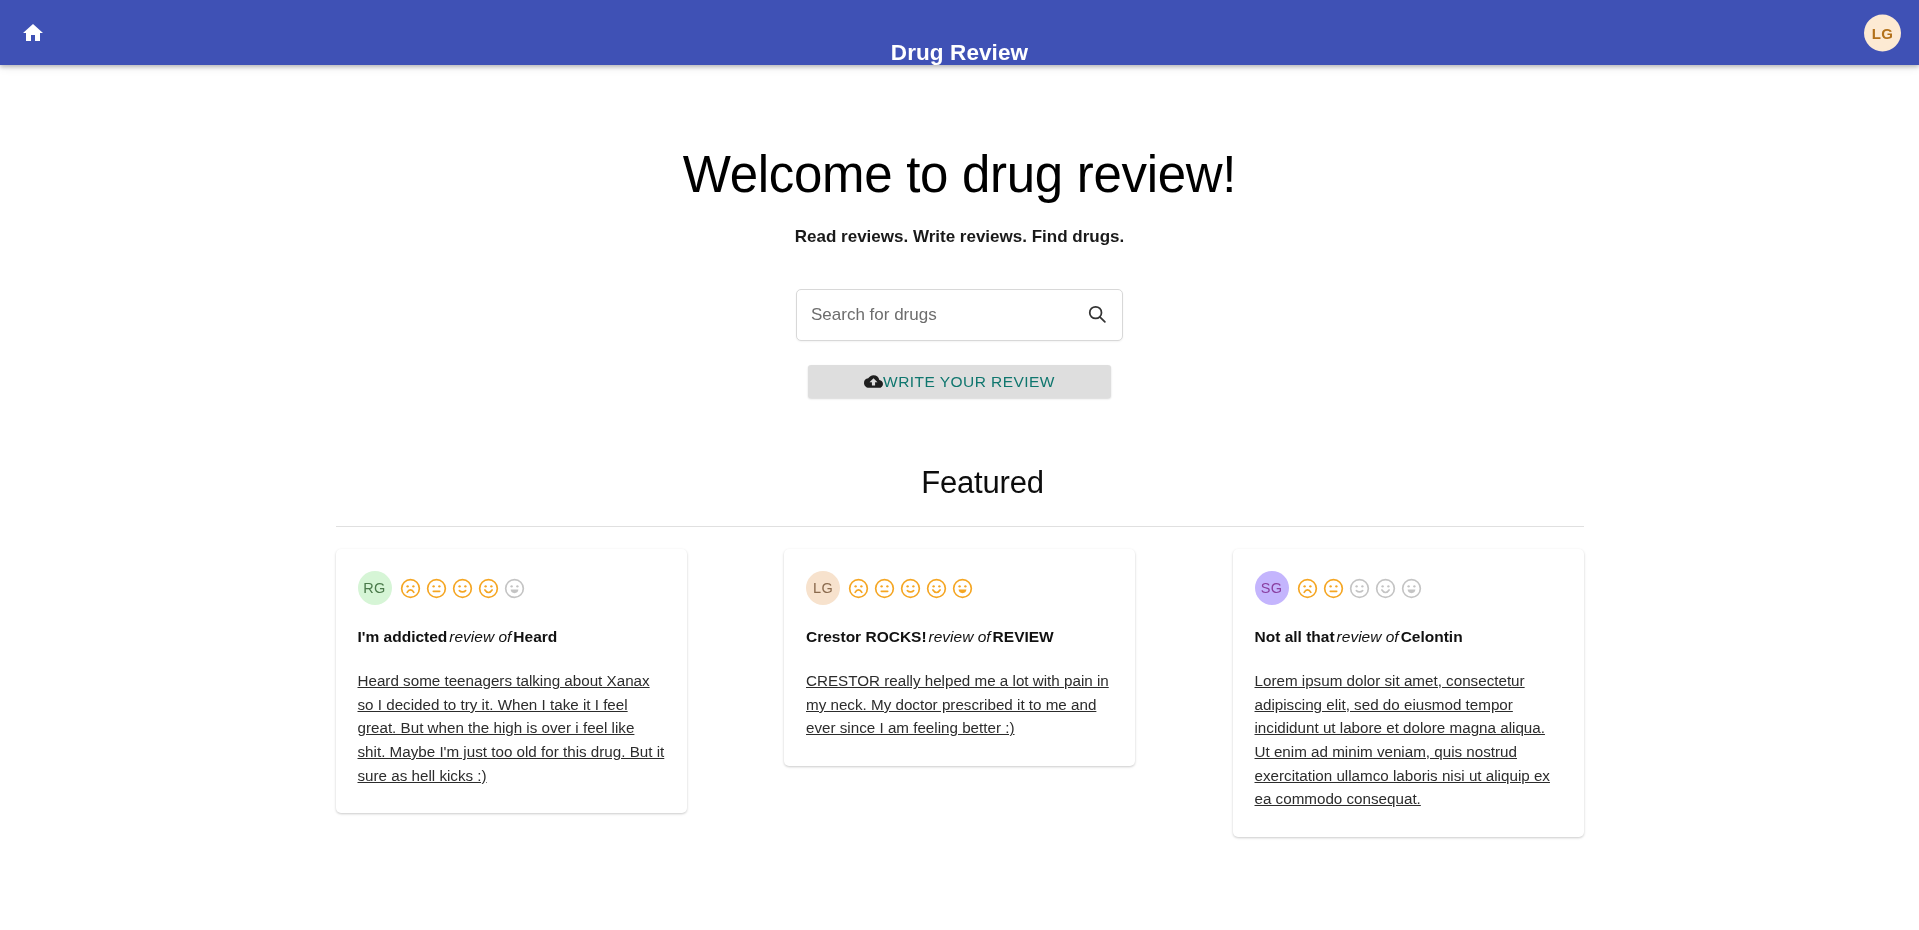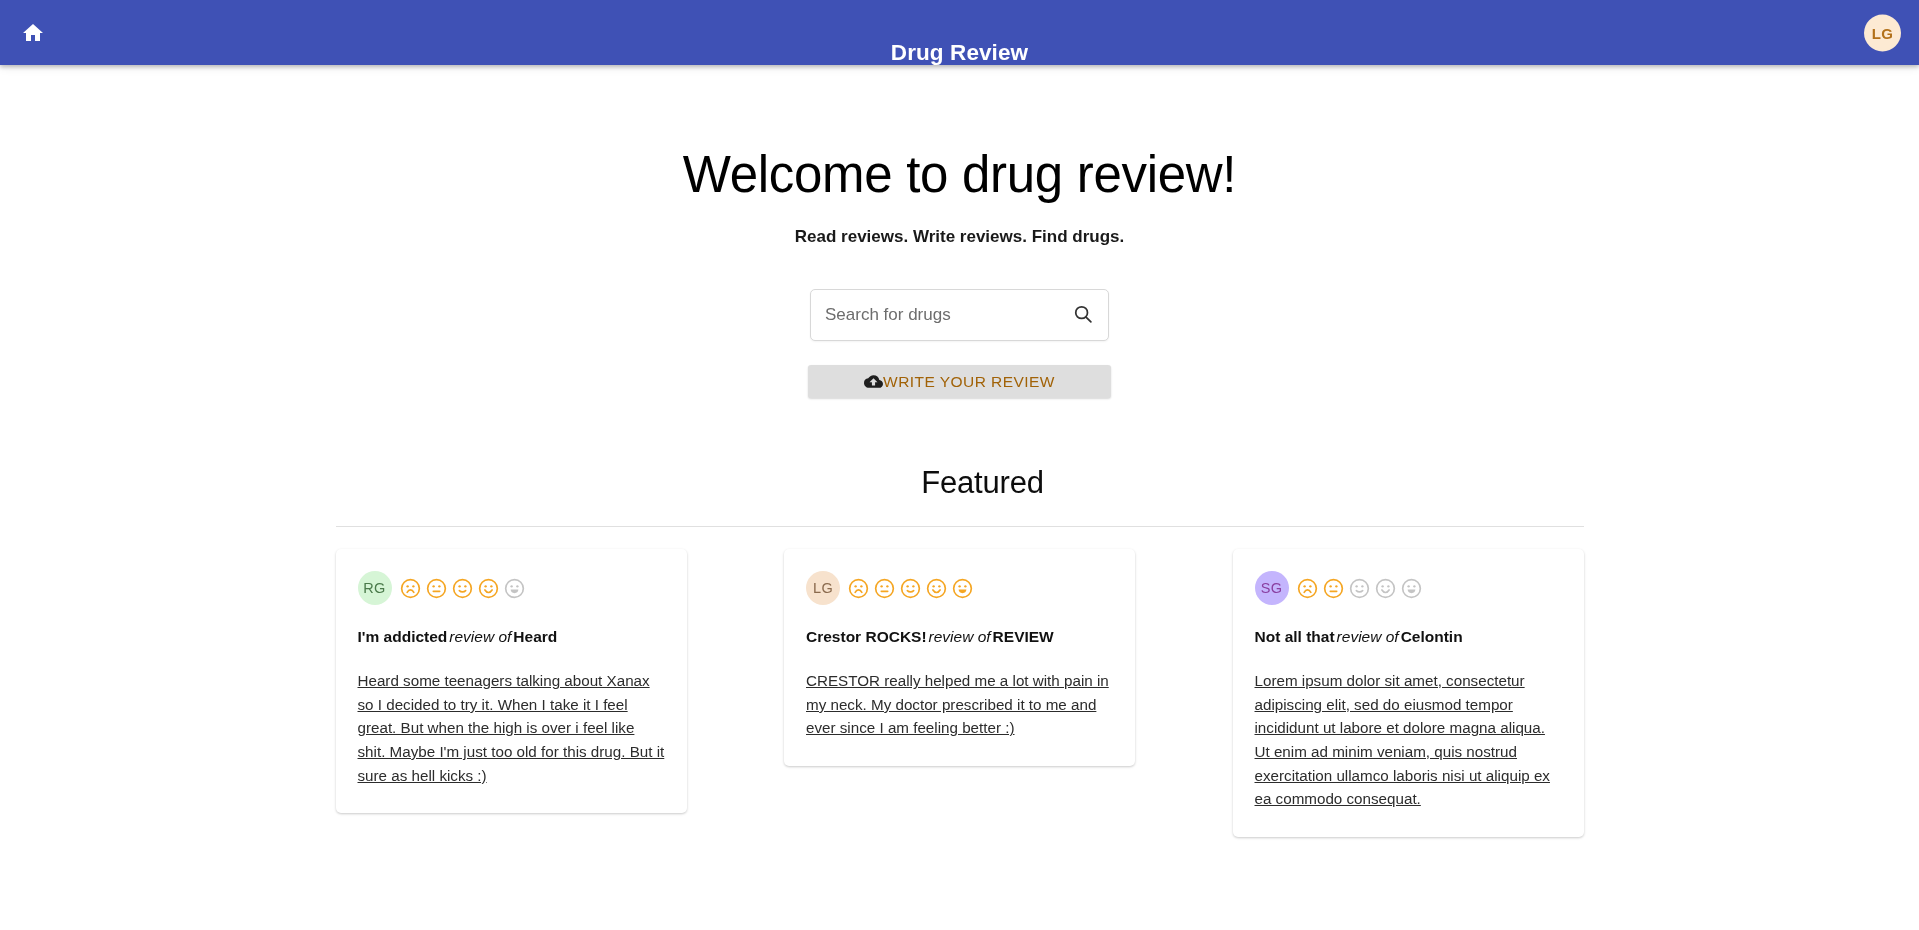--- a/index.html
+++ b/index.html
@@ -69,21 +69,21 @@
   .hero .tagline {
     margin: 22px 0 0 0;
     font-size: 17px;
     font-weight: 700;
     color: #1a1a1a;
   }
 
   
   .search-wrap {
     margin: 42px auto 0 auto;
-    width: 299px;
+    width: 327px;
     height: 52px;
     background: #ffffff;
     border: 1px solid #d8d8d8;
     border-radius: 5px;
     box-shadow: 0 1px 2px rgba(0,0,0,0.05);
     display: flex;
     align-items: center;
     padding: 0 10px 0 12px;
   }
   .search-input {
@@ -115,21 +115,21 @@
     border: none;
     border-radius: 3px;
     display: flex;
     align-items: center;
     justify-content: center;
     gap: 0;
     cursor: pointer;
     font-family: "Liberation Sans", sans-serif;
     font-size: 15.5px;
     font-weight: 400;
-    color: #a16207;
+    color: #0f766e;
     letter-spacing: 0.45px;
     box-shadow: 0 1px 2px rgba(0,0,0,0.16);
   }
   .write-btn .cloud-icon { display: flex; align-items: center; }
 
   
   .featured-title {
     margin: 67px 0 0 0;
     text-align: center;
     font-size: 31px;

